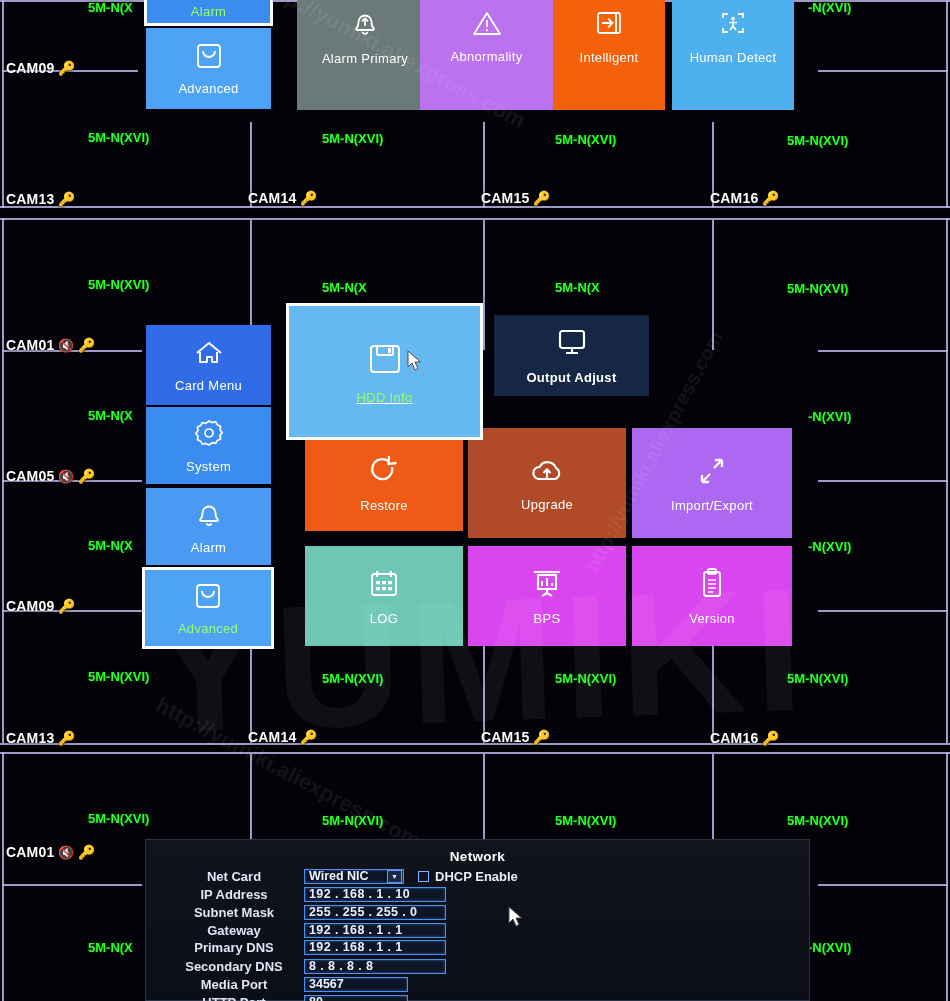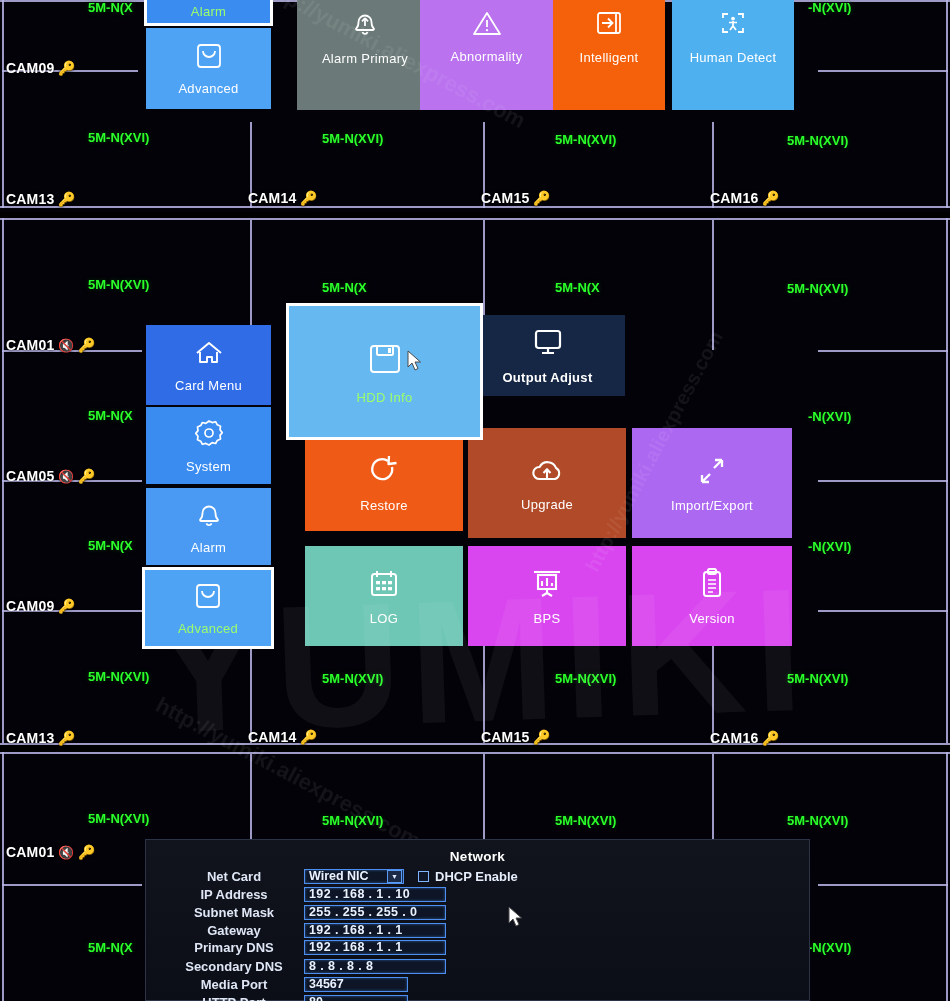--- a/index.html
+++ b/index.html
@@ -308,31 +308,31 @@
   <div class="tile sel side-tile" style="left:144px; top:569px; width:128px; height:78px; background:#4fa3f5;">
     <span class="glyph">
       <svg width="34" height="30" viewBox="0 0 34 30">
           <rect x="6" y="4" width="22" height="22" rx="3" fill="none" stroke="#fff" stroke-width="1.8"></rect>
           <path d="M11 10 a6 6 0 0 0 12 0" fill="none" stroke="#fff" stroke-width="1.8"></path>
         </svg>
     </span>
     <span class="lbl">Advanced</span>
   </div>
 
-  <div class="tile sel" style="left:288px; top:305px; width:193px; height:133px; background:#66b8f0;">
+  <div class="tile sel" style="left:288px; top:305px; width:193px; height:133px; background:#66b8f0;text-decoration:underline;">
     <span class="glyph">
       <svg width="44" height="42" viewBox="0 0 44 42">
           <rect x="8" y="8" width="28" height="26" rx="3" fill="none" stroke="#fff" stroke-width="2"></rect>
           <rect x="14" y="8" width="16" height="9" rx="1.5" fill="none" stroke="#fff" stroke-width="2"></rect>
           <rect x="25" y="10" width="3" height="5" fill="#fff"></rect>
         </svg>
     </span>
     <span class="lbl">HDD Info</span>
   </div>
-  <div class="tile" style="left:470px; top:315px; width:155px; height:81px; background:#152744;">
+  <div class="tile" style="left:494px; top:315px; width:155px; height:81px; background:#152744;">
     <span class="glyph">
       <svg width="40" height="34" viewBox="0 0 40 34">
           <rect x="8" y="5" width="24" height="17" rx="2.5" fill="none" stroke="#fff" stroke-width="2.2"></rect>
           <path d="M20 22 v4 M14 27 h12" stroke="#fff" stroke-width="2.2" fill="none"></path>
         </svg>
     </span>
     <span class="lbl" style="font-weight:bold;">Output Adjust</span>
   </div>
 
   <div class="tile" style="left:305px; top:436px; width:158px; height:95px; background:#f05a17;">

